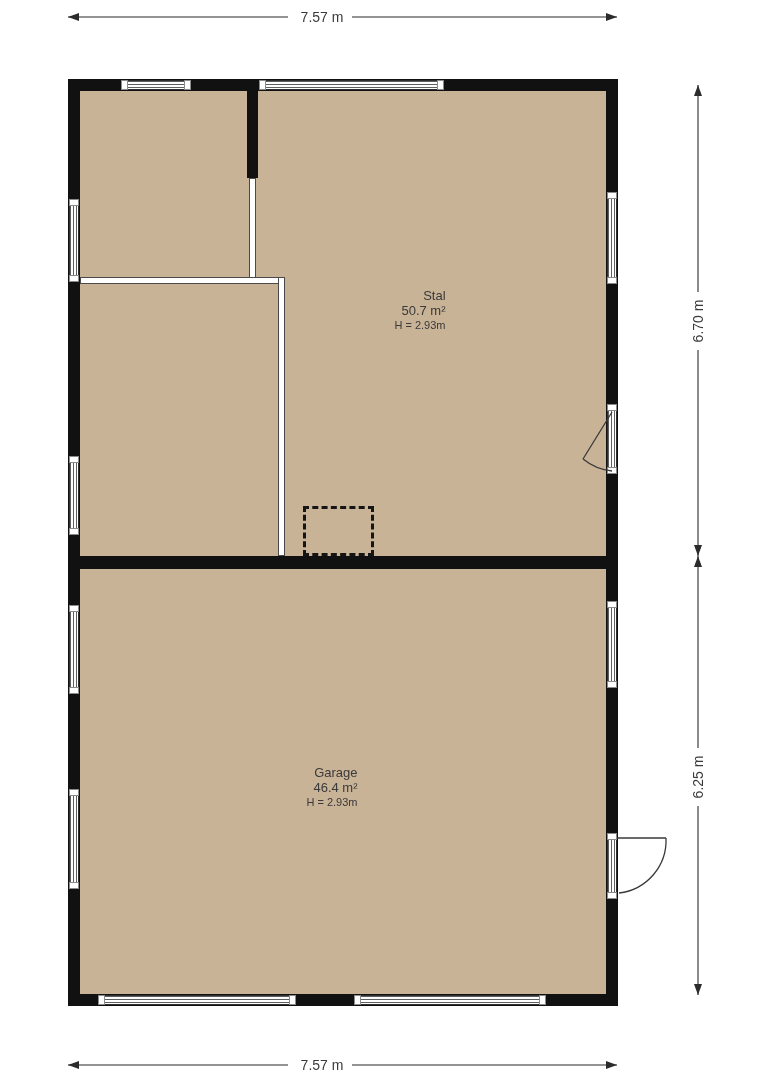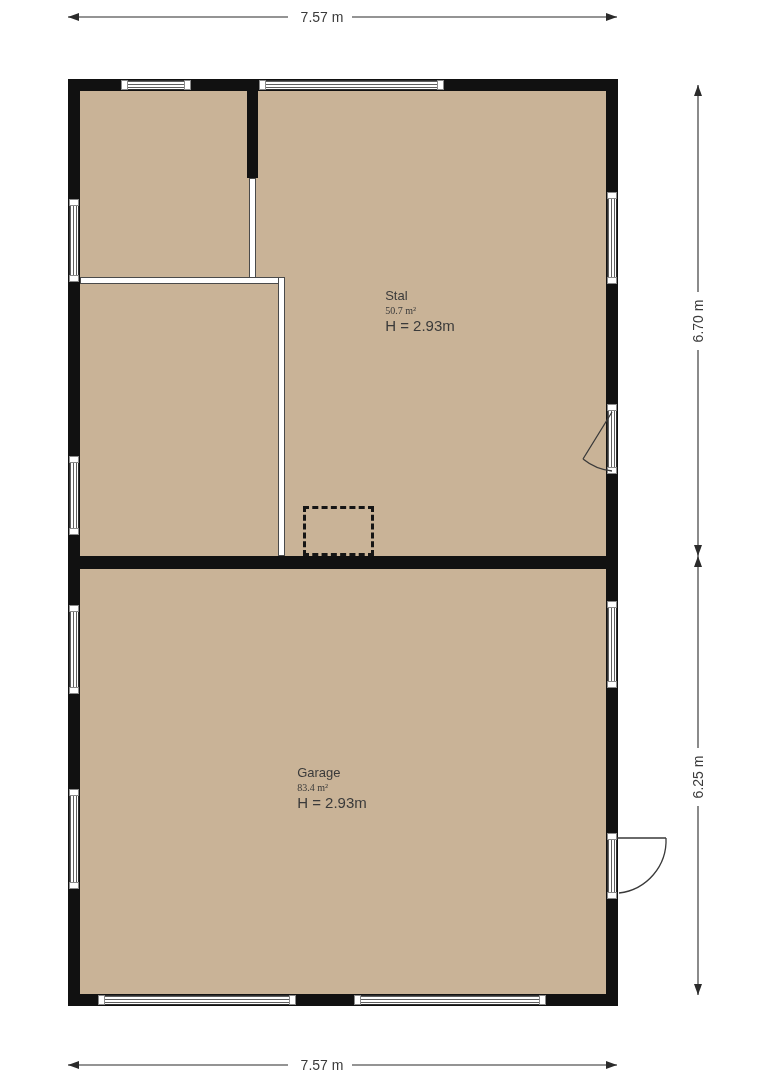--- a/index.html
+++ b/index.html
@@ -23,24 +23,24 @@
     content:"";position:absolute;background:#ffffff;border:1px solid #8a8a8a;box-sizing:border-box;}
   .win-h::before{left:-1px;top:-1px;bottom:-1px;width:7px;}
   .win-h::after{right:-1px;top:-1px;bottom:-1px;width:7px;}
   .win-v::before{top:-1px;left:-1px;right:-1px;height:7px;}
   .win-v::after{bottom:-1px;left:-1px;right:-1px;height:7px;}
   
   .dashed-box{border:3px dashed #151515;background:transparent;z-index:3;}
   
   .overlay{position:absolute;left:0;top:0;width:768px;height:1086px;z-index:4;pointer-events:none;}
   
-  .room-label{z-index:5;text-align:left;transform:translateX(-50%);white-space:nowrap;color:#3a3a3a;}
+  .room-label{z-index:5;text-align:right;transform:translateX(-50%);white-space:nowrap;color:#3a3a3a;}
   .room-name{font-size:13px;line-height:15px;}
-  .room-area{font-size:10px;line-height:16px;font-family:Liberation Serif, serif;}
-  .room-height{font-size:15px;line-height:13px;}
+  .room-area{font-size:13px;line-height:16px;}
+  .room-height{font-size:11px;line-height:13px;}
   .dim-label{z-index:5;font-size:14px;white-space:nowrap;transform:translate(-50%,-50%);background:#ffffff;padding:0 3px;}
   .dim-label.vert{transform:translate(-50%,-50%) rotate(-90deg);}
 </style>
 </head>
 <body>
 
 <div class="canvas">
 
   <div class="abs floor" style="left: 68px; top: 79px; width: 550px; height: 927px; background: rgb(201, 179, 151);"></div>
 
@@ -109,21 +109,21 @@
     </g>
   </svg>
 
   <div class="abs room-label" style="left:420px;top:288px;">
     <div class="room-name">Stal</div>
     <div class="room-area">50.7 m²</div>
     <div class="room-height">H = 2.93m</div>
   </div>
   <div class="abs room-label" style="left:332px;top:765px;">
     <div class="room-name">Garage</div>
-    <div class="room-area">83.4 m²</div>
+    <div class="room-area">46.4 m²</div>
     <div class="room-height">H = 2.93m</div>
   </div>
 
   <div class="abs dim-label" style="left:322px;top:17px;">7.57 m</div>
   <div class="abs dim-label" style="left:322px;top:1065px;">7.57 m</div>
   <div class="abs dim-label vert" style="left:698px;top:321px;">6.70 m</div>
   <div class="abs dim-label vert" style="left:698px;top:777px;">6.25 m</div>
 
 </div>
 

